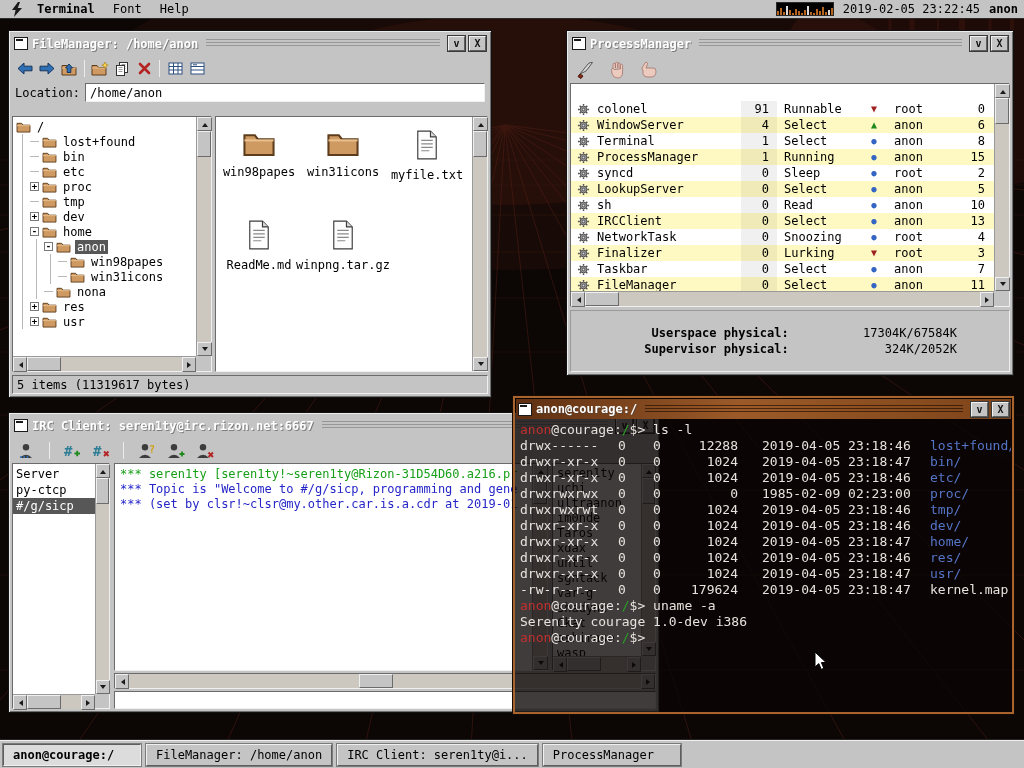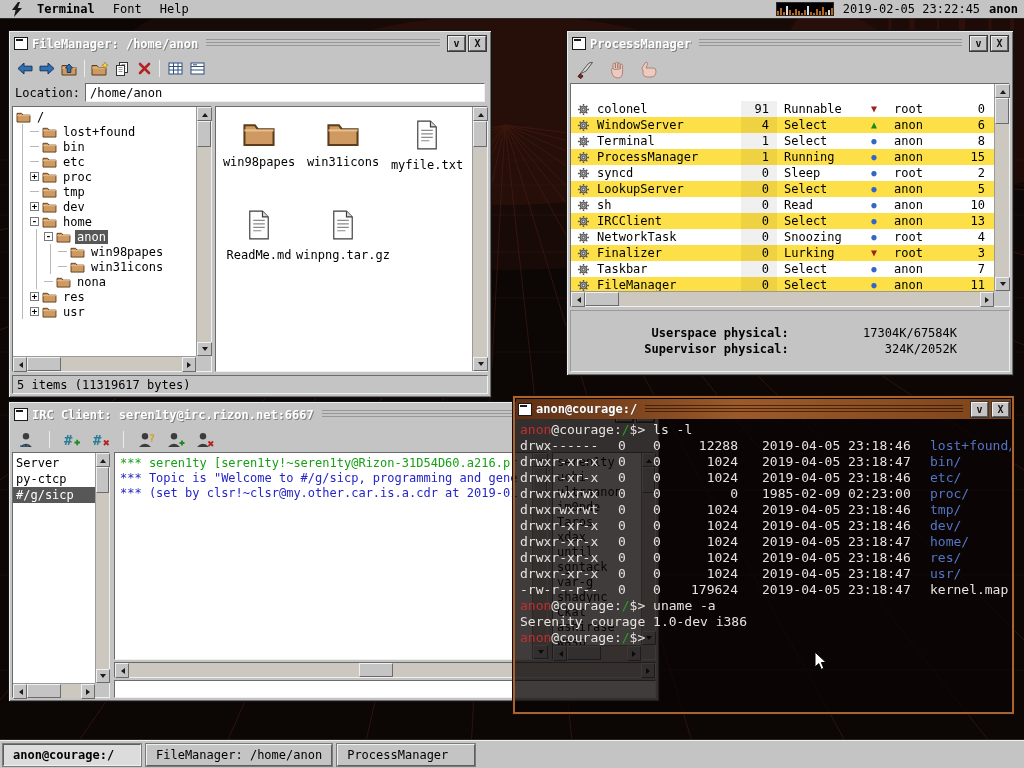--- a/index.html
+++ b/index.html
@@ -51,21 +51,21 @@
   #mb-user{font-weight:bold}
   #taskbar{position:absolute;left:0;top:740px;width:1024px;height:28px;background:#c4c4c4;
            border-top:1px solid #efefef;box-shadow:0 -1px 0 #222;display:flex;align-items:center;gap:5px;padding:0 3px;z-index:40}
   .task-btn{height:22px;min-width:138px;padding:0 9px;display:flex;align-items:center;font-size:12px;background:#c4c4c4;
             border:1px solid;border-color:#f0f0f0 #5e5e5e #5e5e5e #f0f0f0;box-shadow:0 0 0 1px #7b7b7b;white-space:nowrap}
   .task-btn.active{border-color:#5e5e5e #f0f0f0 #f0f0f0 #5e5e5e;background:#dcdcdc;font-weight:bold}
 
   
   #fm{left:8px;top:30px;width:484px;height:368px;z-index:10}
   #fm-toolbar{height:25px;display:flex;align-items:center;padding:0 2px;flex:none}
-  .fm-loc{height:23px;display:flex;align-items:center;gap:5px;padding:0 3px;margin-bottom:2px;flex:none}
+  .fm-loc{height:23px;display:flex;align-items:center;gap:5px;padding:0 3px;margin-bottom:12px;flex:none}
   .fm-loc input{flex:1;height:19px;font:12px "DejaVu Sans Mono",monospace;padding:0 4px;background:#fff;
                 border:1px solid;border-color:#6b6b6b #f0f0f0 #f0f0f0 #6b6b6b;outline:none}
   .fm-main{flex:1;display:flex;gap:3px;min-height:0}
   .pane-l{width:200px;flex:none;display:grid;grid-template-columns:1fr 15px;grid-template-rows:1fr 15px;
           border:1px solid;border-color:#6b6b6b #f0f0f0 #f0f0f0 #6b6b6b;background:#fff}
   .pane-r{flex:1;display:grid;grid-template-columns:1fr 15px;grid-template-rows:1fr;
           border:1px solid;border-color:#6b6b6b #f0f0f0 #f0f0f0 #6b6b6b;background:#fff}
   .pane-content{overflow:hidden;background:#fff;padding:2px 0}
   .trow{display:flex;align-items:center;height:15px;white-space:nowrap;padding-left:3px}
   .tindent{height:100%;flex:none;background:repeating-linear-gradient(90deg,transparent 0 6px,#b8b8b8 6px 7px,transparent 7px 14px)}
@@ -87,37 +87,37 @@
   .pm-tablewrap{flex:1;min-height:0;border:1px solid;border-color:#6b6b6b #f0f0f0 #f0f0f0 #6b6b6b;background:#fff;
                 display:grid;grid-template-columns:1fr 15px;grid-template-rows:17px 1fr 15px}
   #pm-head{grid-area:1/1;display:flex;background:#c4c4c4;font-weight:bold;overflow:hidden}
   .pm-hcell{height:17px;line-height:15px;padding:0 4px;border-right:1px solid #8a8a8a;border-bottom:1px solid #8a8a8a;
             box-shadow:inset 1px 1px 0 #ececec;white-space:nowrap}
   #pm-rows{grid-area:2/1;overflow:hidden}
   .pm-sbv{grid-area:1/2/3/3}
   .pm-sbh{grid-area:3/1}
   .pm-corner{grid-area:3/2}
   .prow{display:flex;height:16px;align-items:center;white-space:nowrap}
-  .prow.alt{background:#fde047}
+  .prow.alt{background:#fef9c3}
   .pc0{width:24px;display:flex;justify-content:center;flex:none}
   .pc-name{width:146px;flex:none;padding-left:2px}
   .pc-cpu{width:36px;flex:none;text-align:right;padding-right:8px;background:rgba(0,0,0,.06);height:16px;line-height:16px}
   .pc-state{width:84px;flex:none;padding-left:7px}
   .pc-pr{width:26px;flex:none;text-align:center;font-size:10px;line-height:16px}
   .pc-user{width:62px;flex:none;padding-left:7px}
   .pc-pid{flex:1;text-align:right;padding-right:9px}
   .pr-down{color:#a02020}.pr-up{color:#1e8a1e}.pr-dot{color:#3465c4;font-size:9px}
   #pm-mem{height:62px;margin-top:3px;flex:none;border:1px solid;border-color:#9a9a9a #ededed #ededed #9a9a9a;
           display:flex;flex-direction:column;justify-content:center;gap:1px;background:#c4c4c4}
   .mem-row{display:flex;font-size:12px;line-height:15px}
   .mem-label{width:52%;text-align:right;font-weight:bold;padding-right:10px}
   .mem-value{flex:1;text-align:right;padding-right:52px}
 
   
-  #irc{left:8px;top:401px;width:652px;height:301px;z-index:12}
+  #irc{left:8px;top:412px;width:652px;height:301px;z-index:12}
   #irc-toolbar{height:25px;display:flex;align-items:center;gap:7px;padding:0 4px;flex:none}
   .irc-main{flex:1;display:flex;gap:4px;min-height:0}
   .irc-left{width:98px;flex:none;display:grid;grid-template-columns:1fr 14px;grid-template-rows:1fr 14px;
             border:1px solid;border-color:#6b6b6b #f0f0f0 #f0f0f0 #6b6b6b;background:#f97316}
   .irc-left .sb-v{width:14px}.irc-left .sb-b{width:14px}
   .chan{height:16px;line-height:16px;padding-left:3px;white-space:nowrap}
   .chan.sel{background:#575757;color:#fff}
   .irc-right{flex:1;display:flex;flex-direction:column;min-width:0}
   .irc-chatrow{flex:1;display:flex;gap:4px;min-height:0}
   .irc-chat{flex:1;display:grid;grid-template-columns:1fr 15px;border:1px solid;border-color:#6b6b6b #f0f0f0 #f0f0f0 #6b6b6b;background:#fff;min-width:0}
@@ -987,18 +987,19 @@
       <div class="tline"><span class="ls-perm">-rw-r--r--</span><span class="ls-uid">0</span><span class="ls-gid">0</span><span class="ls-size">179624</span><span class="ls-date">2019-04-05 23:18:47</span><span class="ls-name">kernel.map</span></div>
       <div class="tline"><span><span class="t-user">anon</span><span>@courage:</span><span class="t-path">/</span><span>$&gt;</span></span><span> uname -a</span></div>
       <div class="tline"><span>Serenity courage 1.0-dev i386</span></div>
       <div class="tline"><span><span class="t-user">anon</span><span>@courage:</span><span class="t-path">/</span><span>$&gt;</span></span><span> </span></div>
     </div>
 </div>
 
 <div id="taskbar">
     <div class="task-btn active">anon@courage:/</div>
     <div class="task-btn">FileManager: /home/anon</div>
+    <div class="task-btn">IRC Client: seren1ty@i...</div>
     <div class="task-btn">ProcessManager</div>
   </div>
 
 <svg id="cursor" width="14" height="20" viewBox="0 0 14 20">
   <path d="M1 0 L1 15 L4.8 11.6 L7.2 17.4 L9.8 16.2 L7.4 10.6 L12 10.4 Z" fill="#ffffff" stroke="#000000" stroke-width="1"></path>
 </svg>
 
 </body></html>

